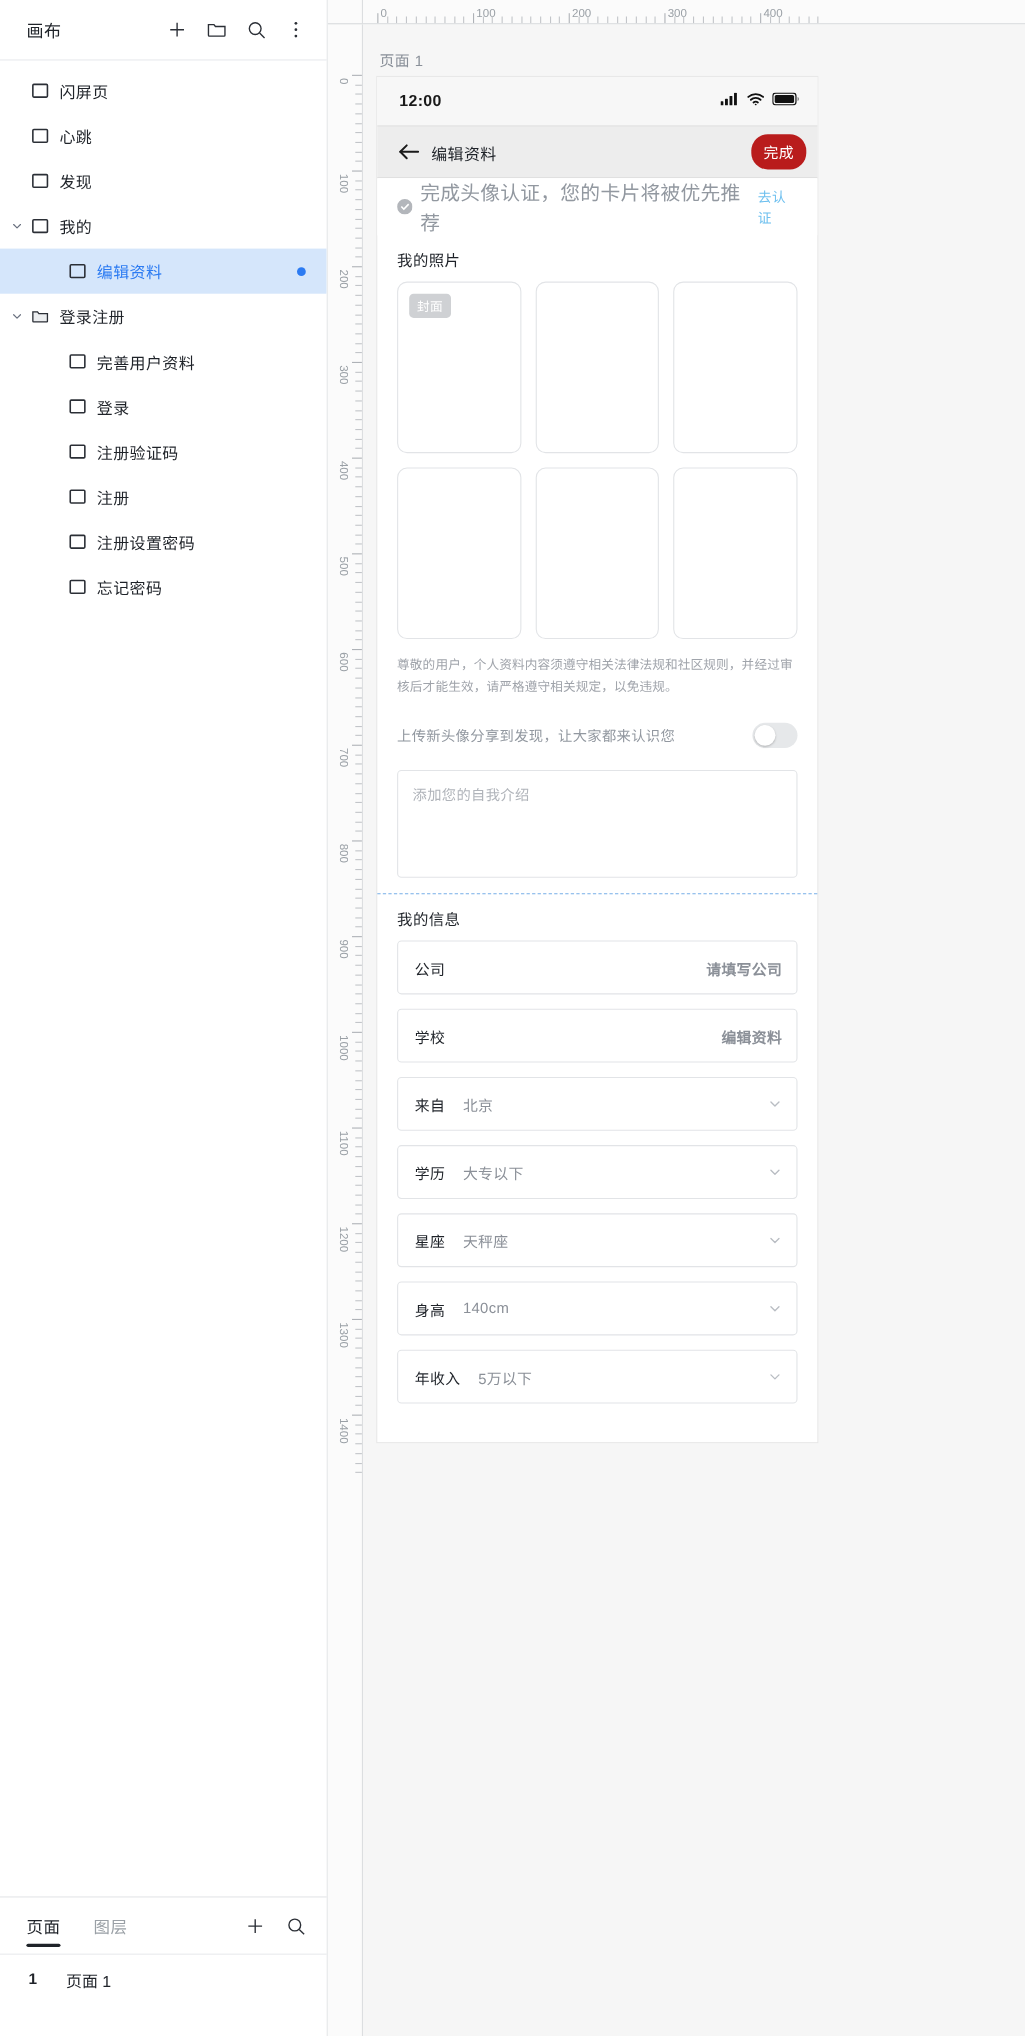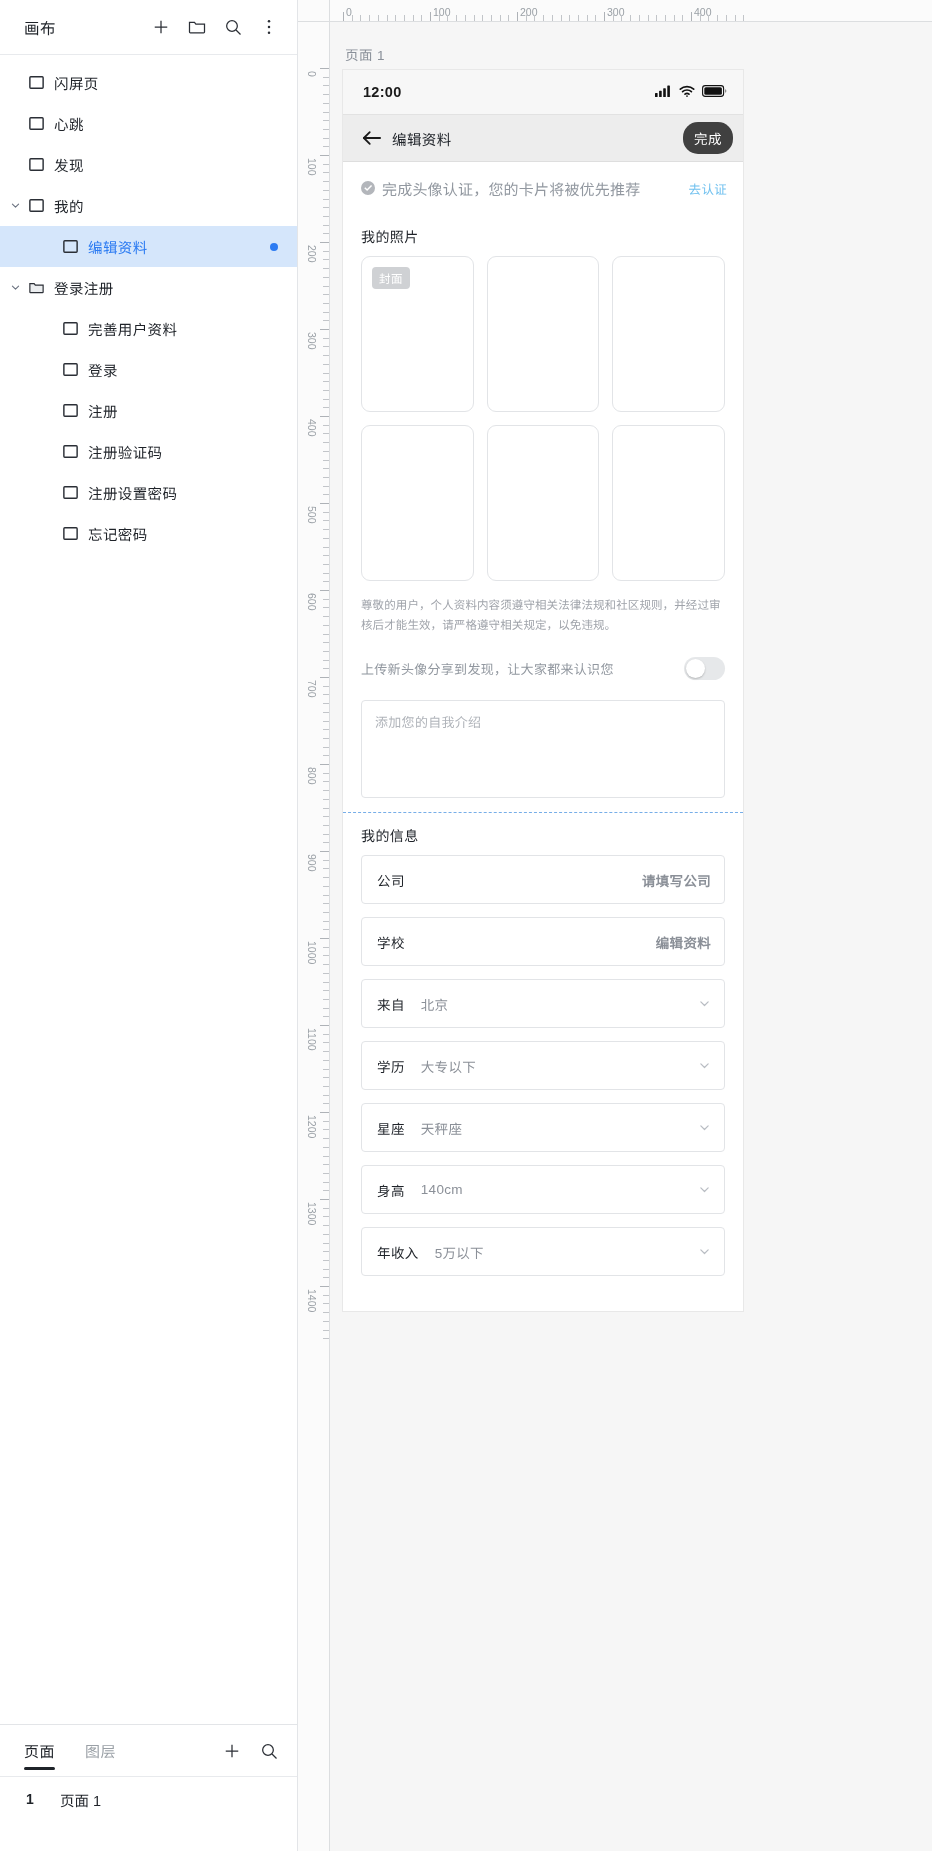--- a/index.html
+++ b/index.html
@@ -133,33 +133,33 @@
   
   .navbar {
     height: 48px; background: #ededed;
     display: flex; align-items: center; padding: 0 10px 0 18px;
     border-top: 1px solid #e2e2e2; border-bottom: 1px solid #dedede;
   }
   .nav-back { width: 22px; height: 18px; color: #1a1a1a; margin-right: 9px; cursor: pointer; }
   .nav-back svg { width: 100%; height: 100%; display: block; }
   .nav-title { font-size: 14.5px; color: #1f2329; letter-spacing: .4px; }
   .nav-done {
-    margin-left: auto; background: #404040; color: #ffffff;
+    margin-left: auto; background: #b91c1c; color: #ffffff;
     font-size: 13.5px; border-radius: 15px; padding: 6px 11px;
     cursor: pointer; letter-spacing: .5px;
   }
 
   
   .verify-row {
     height: 52px; display: flex; align-items: center;
     padding: 0 16px 0 18px; background: #fff;
   }
   .verify-check { width: 14px; height: 14px; margin-right: 7px; color: #b3b6bb; flex: 0 0 14px; }
   .verify-check svg { width: 100%; height: 100%; display: block; }
-  .verify-text { font-size: 15px; color: #9298a0; letter-spacing: .2px; }
+  .verify-text { font-size: 18px; color: #9298a0; letter-spacing: .2px; font-family: Liberation Mono, monospace; }
   .verify-link { margin-left: auto; font-size: 12.5px; color: #6fc0ef; cursor: pointer; letter-spacing: .3px; }
 
   
   .sec-title { font-size: 14px; color: #1f2329; padding: 12px 18px 10px; letter-spacing: .4px; }
 
   
   .photo-grid {
     display: grid; grid-template-columns: repeat(3, 1fr);
     gap: 13px; padding: 0 18px;
   }
@@ -362,34 +362,34 @@
           <span class="caret blank">
             <svg viewBox="0 0 16 16" fill="none" stroke="currentColor" stroke-width="1.6" stroke-linecap="round" stroke-linejoin="round">
               <path d="M3.5 6 8 10.5 12.5 6"></path>
             </svg>
           </span>
           <span class="node-icon">
             <svg viewBox="0 0 20 20" fill="none" stroke="currentColor" stroke-width="1.7">
               <rect x="2.2" y="3.2" width="15.6" height="13.6" rx="1.1"></rect>
             </svg>
           </span>
+          <span class="tree-label">注册验证码</span>
+        </div>
+        <div class="tree-row ind1">
+          <span class="caret blank">
+            <svg viewBox="0 0 16 16" fill="none" stroke="currentColor" stroke-width="1.6" stroke-linecap="round" stroke-linejoin="round">
+              <path d="M3.5 6 8 10.5 12.5 6"></path>
+            </svg>
+          </span>
+          <span class="node-icon">
+            <svg viewBox="0 0 20 20" fill="none" stroke="currentColor" stroke-width="1.7">
+              <rect x="2.2" y="3.2" width="15.6" height="13.6" rx="1.1"></rect>
+            </svg>
+          </span>
           <span class="tree-label">注册</span>
-        </div>
-        <div class="tree-row ind1">
-          <span class="caret blank">
-            <svg viewBox="0 0 16 16" fill="none" stroke="currentColor" stroke-width="1.6" stroke-linecap="round" stroke-linejoin="round">
-              <path d="M3.5 6 8 10.5 12.5 6"></path>
-            </svg>
-          </span>
-          <span class="node-icon">
-            <svg viewBox="0 0 20 20" fill="none" stroke="currentColor" stroke-width="1.7">
-              <rect x="2.2" y="3.2" width="15.6" height="13.6" rx="1.1"></rect>
-            </svg>
-          </span>
-          <span class="tree-label">注册验证码</span>
         </div>
         <div class="tree-row ind1">
           <span class="caret blank">
             <svg viewBox="0 0 16 16" fill="none" stroke="currentColor" stroke-width="1.6" stroke-linecap="round" stroke-linejoin="round">
               <path d="M3.5 6 8 10.5 12.5 6"></path>
             </svg>
           </span>
           <span class="node-icon">
             <svg viewBox="0 0 20 20" fill="none" stroke="currentColor" stroke-width="1.7">
               <rect x="2.2" y="3.2" width="15.6" height="13.6" rx="1.1"></rect>

